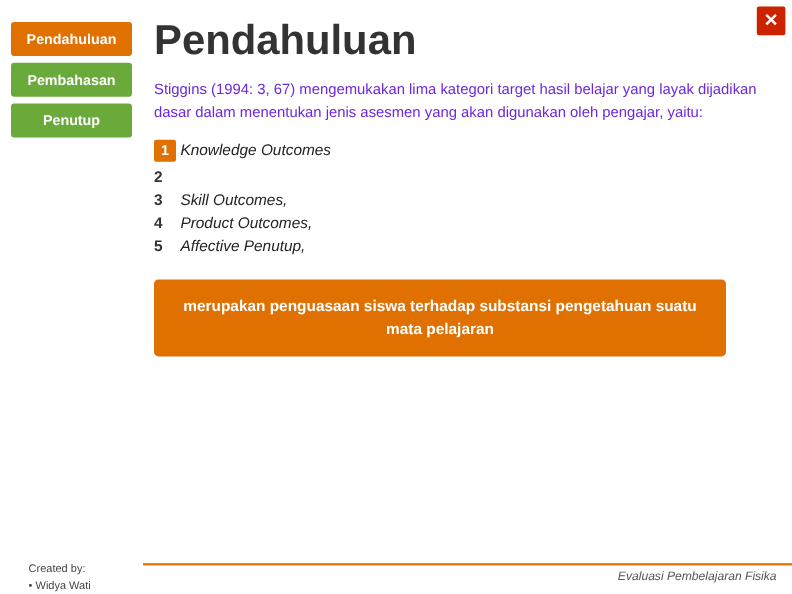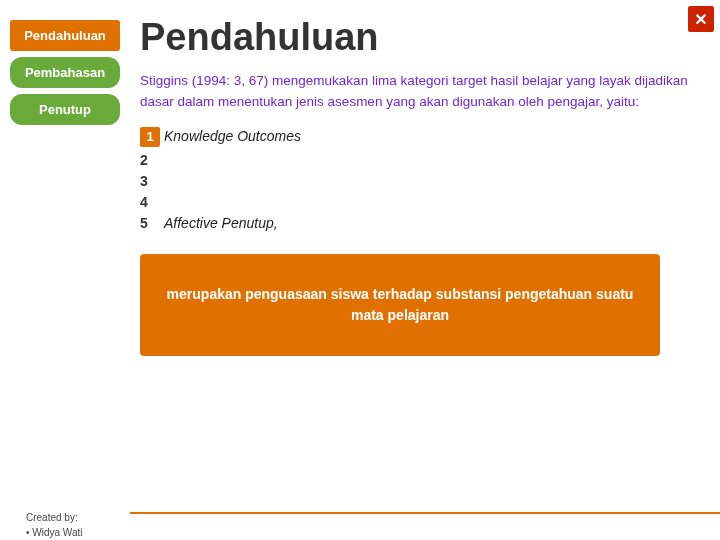--- a/index.html
+++ b/index.html
@@ -61,21 +61,20 @@
       cursor: pointer;
       border-radius: 3px;
     }
 
     .sidebar-btn.active {
       background: #e07000;
     }
 
     .sidebar-btn.inactive {
       background: #6aaa3a;
-      border-radius: 12px;
     }
 
     .created-by {
       position: absolute;
       bottom: 0;
       left: 10px;
       font-size: 10px;
       color: #444;
       line-height: 1.5;
       margin-left: 16px;
@@ -145,21 +144,21 @@
     .outcome-item.highlighted .outcome-text {
       font-weight: normal;
     }
 
     .summary-box {
       background: #e07000;
       color: white;
       font-size: 14px;
       font-weight: bold;
       text-align: center;
-      padding: 30px 20px;
+      padding: 14px 20px;
       border-radius: 4px;
       line-height: 1.5;
       margin-top: 4px;
       max-width: 520px;
     }
 
     .footer-text {
       position: absolute;
       bottom: 10px;
       right: 14px;
@@ -202,36 +201,39 @@
         <span class="outcome-number">1</span>
         <span class="outcome-text">Knowledge Outcomes</span>
       </div>
 
       <div class="outcome-item">
         <span class="outcome-number">2</span>
       </div>
 
       <div class="outcome-item">
         <span class="outcome-number">3</span>
+        <span class="outcome-text">Skill Outcomes,</span>
       </div>
 
       <div class="outcome-item">
         <span class="outcome-number">4</span>
+        <span class="outcome-text">Product Outcomes,</span>
       </div>
 
       <div class="outcome-item">
         <span class="outcome-number">5</span>
         <span class="outcome-text">Affective Penutup,</span>
       </div>
     </div>
 
     <div class="summary-box">merupakan penguasaan siswa terhadap substansi pengetahuan suatu mata pelajaran</div>
   </div>
 
   <div class="created-by">
     <span>Created by:</span><br>
     <span>•  Widya Wati</span>
   </div>
 
   <div class="bottom-line"></div>
 
+  <div class="footer-text">Evaluasi Pembelajaran Fisika</div>
 
 </div>
 
 </body></html>

